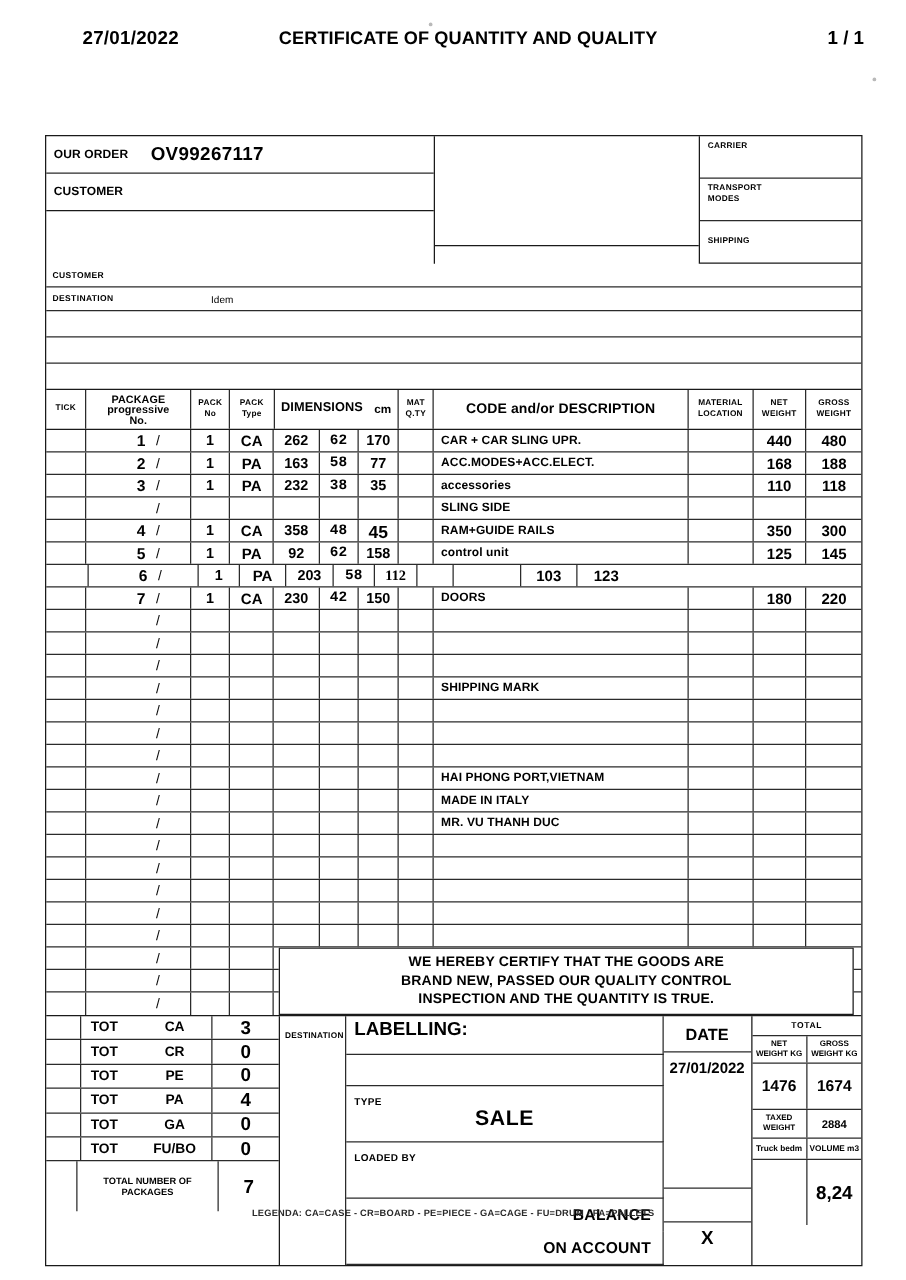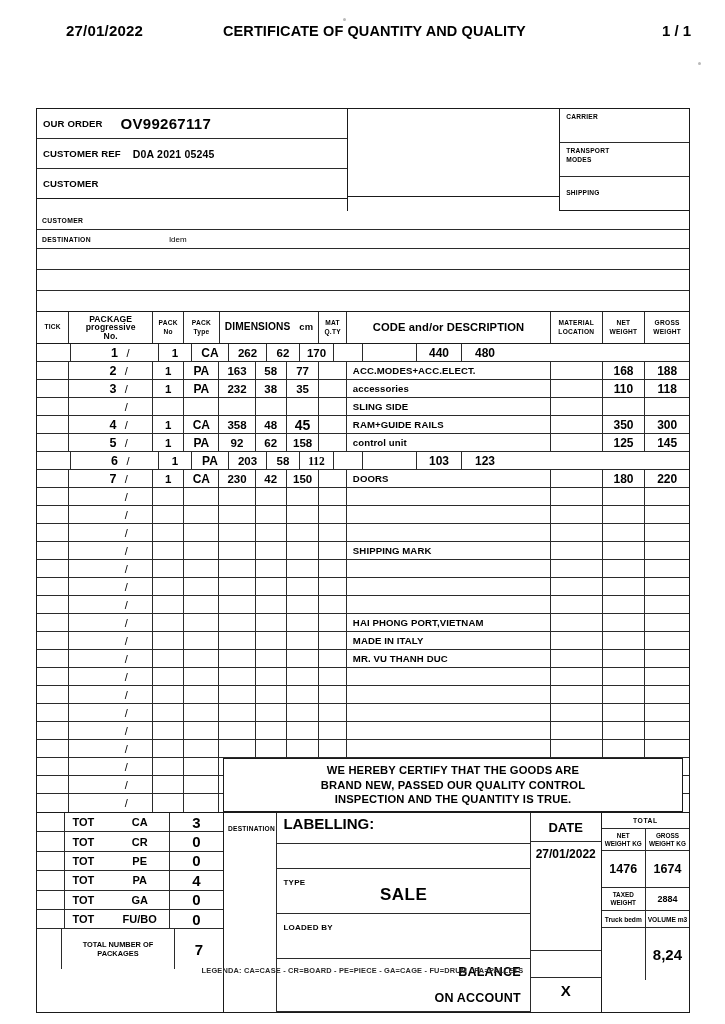--- a/index.html
+++ b/index.html
@@ -60,21 +60,21 @@
 
   
   .tbl{width:100%;}
   .th{height:32px;display:flex;align-items:center;justify-content:center;text-align:center;line-height:8.5px;}
   .trow{height:18px;display:flex;align-items:center;}
   .c-tick{width:34px;}
   .c-pkg{width:88px;}
   .c-pno{width:33px;}
   .c-ptype{width:37px;}
   .c-d1{width:38px;}
-  .c-d2{width:33px;}
+  .c-d2{width:33px;font-family:Liberation Mono, monospace;}
   .c-d3{width:34px;}
   .c-mat{width:29px;}
   .c-desc{width:215px;}
   .c-matloc{width:54px;}
   .c-net{width:45px;}
   .c-gross{width:46px;}
 
   .ctr{display:flex;align-items:center;justify-content:center;}
   .lft{display:flex;align-items:center;padding-left:6px;}
   .dnum{font-size:12.5px;font-weight:bold;}
@@ -152,24 +152,20 @@
 <div class="spk" style="left:343px;top:18px;"></div>
 
 <div class="sheet">
 
   <div class="topblock">
     <div class="topleft thick-r">
       <div class="idrow bb">
         <span class="k">OUR ORDER</span>
         <span class="v val-big" style="margin-left:18px;">OV99267117</span>
       </div>
-      <div class="idrow bb">
-        <span class="k">CUSTOMER REF</span>
-        <span class="v val-md" style="margin-left:12px;font-size:10.5px;">D0A 2021 05245</span>
-      </div>
       <div class="idrow thick-b">
         <span class="k">CUSTOMER</span>
         <span class="v val-md"></span>
       </div>
     </div>
     <div class="topmid thick-r">
       <div style="height:87px;border-bottom:1.6px solid #1a1a1a;"></div>
     </div>
     <div class="topright">
       <div class="rbox bb">
@@ -240,20 +236,21 @@
           <div class="cell c-pkg br pkgcell" style="height:100%;">
             <span class="n">1</span>
             <span class="s">/</span>
           </div>
           <div class="cell c-pno br ctr dnum" style="height:100%;font-size:11.5px;">1</div>
           <div class="cell c-ptype br ctr dnum" style="height:100%;font-size:12px;">CA</div>
           <div class="cell c-d1 br ctr dnum" style="height:100%;font-size:11.5px;">262</div>
           <div class="cell c-d2 br ctr dnum" style="height:100%;font-size:11.5px;">62</div>
           <div class="cell c-d3 br ctr dnum" style="height:100%;font-size:11.5px;">170</div>
           <div class="cell c-mat br ctr" style="height:100%;"></div>
+          <div class="cell c-desc br lft dtxt" style="height:100%;">CAR + CAR SLING UPR.</div>
           <div class="cell c-matloc br" style="height:100%;"></div>
           <div class="cell c-net br ctr dnum" style="height:100%;font-size:12px;">440</div>
           <div class="cell c-gross ctr dnum" style="height:100%;font-size:12px;">480</div>
         </div>
         <div class="row trow bb">
           <div class="cell c-tick br" style="height:100%;"></div>
           <div class="cell c-pkg br pkgcell" style="height:100%;">
             <span class="n">2</span>
             <span class="s">/</span>
           </div>

